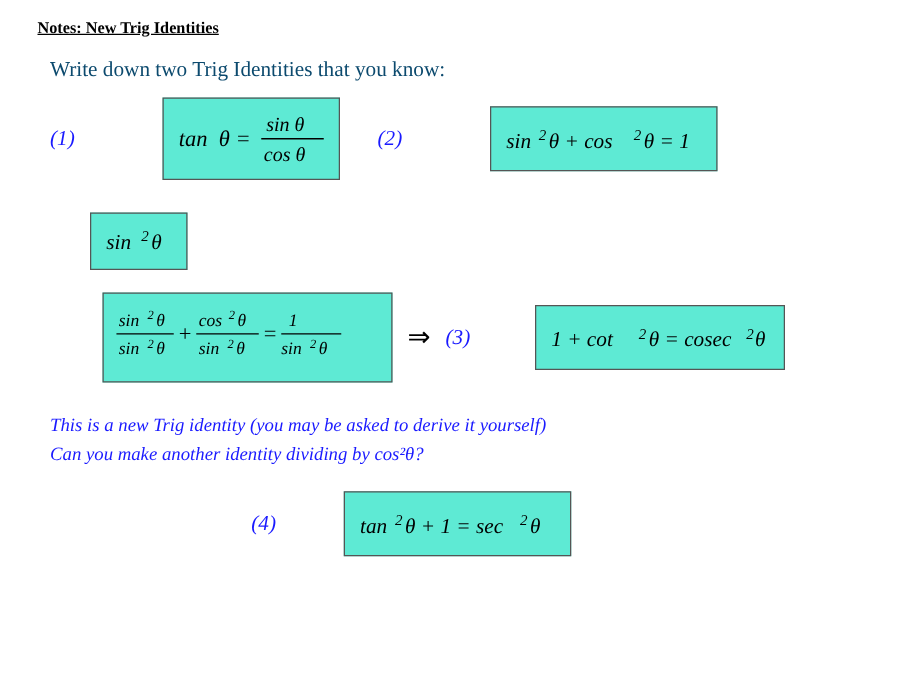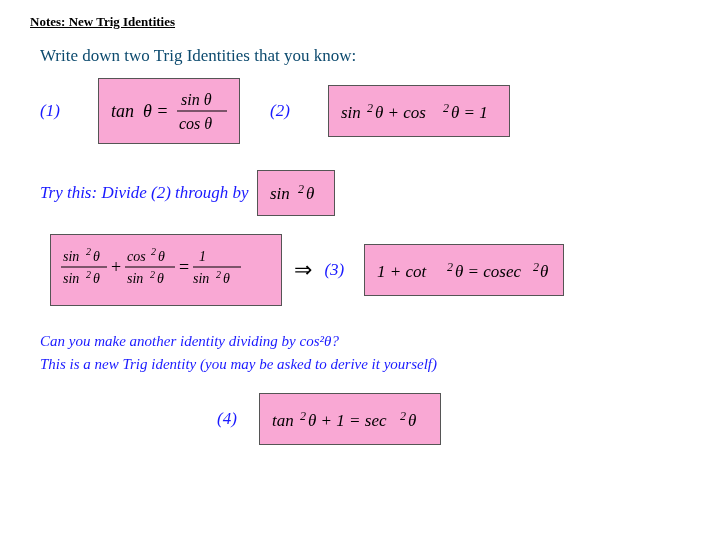--- a/index.html
+++ b/index.html
@@ -44,25 +44,26 @@
 
     .label {
       font-size: 17px;
       font-style: italic;
       color: #1a1aff;
       min-width: 28px;
     }
 
     .math-box {
       border: 1px solid #555;
-      background: #f9a8d4;
+      background: #5eead4;
       padding: 6px 10px;
       display: inline-flex;
       align-items: center;
       justify-content: center;
+      margin-left: 32px;
     }
 
     .math-box svg {
       display: block;
     }
 
     .try-this-row {
       display: flex;
       align-items: center;
       gap: 8px;
@@ -139,21 +140,20 @@
         <text x="2" y="26" font-family="Times New Roman" font-size="17" font-style="italic" fill="#000">sin</text>
         <text x="28" y="20" font-family="Times New Roman" font-size="12" font-style="italic" fill="#000">2</text>
         <text x="36" y="26" font-family="Times New Roman" font-size="17" font-style="italic" fill="#000">θ + cos</text>
         <text x="104" y="20" font-family="Times New Roman" font-size="12" font-style="italic" fill="#000">2</text>
         <text x="112" y="26" font-family="Times New Roman" font-size="17" font-style="italic" fill="#000">θ = 1</text>
       </svg>
     </div>
   </div>
 
   <div class="try-this-row">
-    <span class="try-text">Try this:  Divide (2) through by</span>
 
     <div class="math-box">
       <svg width="56" height="32">
         <text x="2" y="22" font-family="Times New Roman" font-size="17" font-style="italic" fill="#000">sin</text>
         <text x="30" y="16" font-family="Times New Roman" font-size="12" font-style="italic" fill="#000">2</text>
         <text x="38" y="22" font-family="Times New Roman" font-size="17" font-style="italic" fill="#000">θ</text>
       </svg>
     </div>
   </div>
 
@@ -199,22 +199,22 @@
         <text x="2" y="26" font-family="Times New Roman" font-size="17" font-style="italic" fill="#000">1 + cot</text>
         <text x="72" y="20" font-family="Times New Roman" font-size="12" font-style="italic" fill="#000">2</text>
         <text x="80" y="26" font-family="Times New Roman" font-size="17" font-style="italic" fill="#000">θ = cosec</text>
         <text x="158" y="20" font-family="Times New Roman" font-size="12" font-style="italic" fill="#000">2</text>
         <text x="165" y="26" font-family="Times New Roman" font-size="17" font-style="italic" fill="#000">θ</text>
       </svg>
     </div>
   </div>
 
   <div class="bottom-text">
+    <div>This is a new Trig identity (you may be asked to derive it yourself)</div>
     <div>Can you make another identity dividing by cos²θ?</div>
-    <div>This is a new Trig identity (you may be asked to derive it yourself)</div>
   </div>
 
   <div class="identity4-row">
     <span class="label">(4)</span>
 
     <div class="math-box">
       <svg width="160" height="38">
         <text x="2" y="26" font-family="Times New Roman" font-size="17" font-style="italic" fill="#000">tan</text>
         <text x="30" y="20" font-family="Times New Roman" font-size="12" font-style="italic" fill="#000">2</text>
         <text x="38" y="26" font-family="Times New Roman" font-size="17" font-style="italic" fill="#000">θ + 1 = sec</text>

